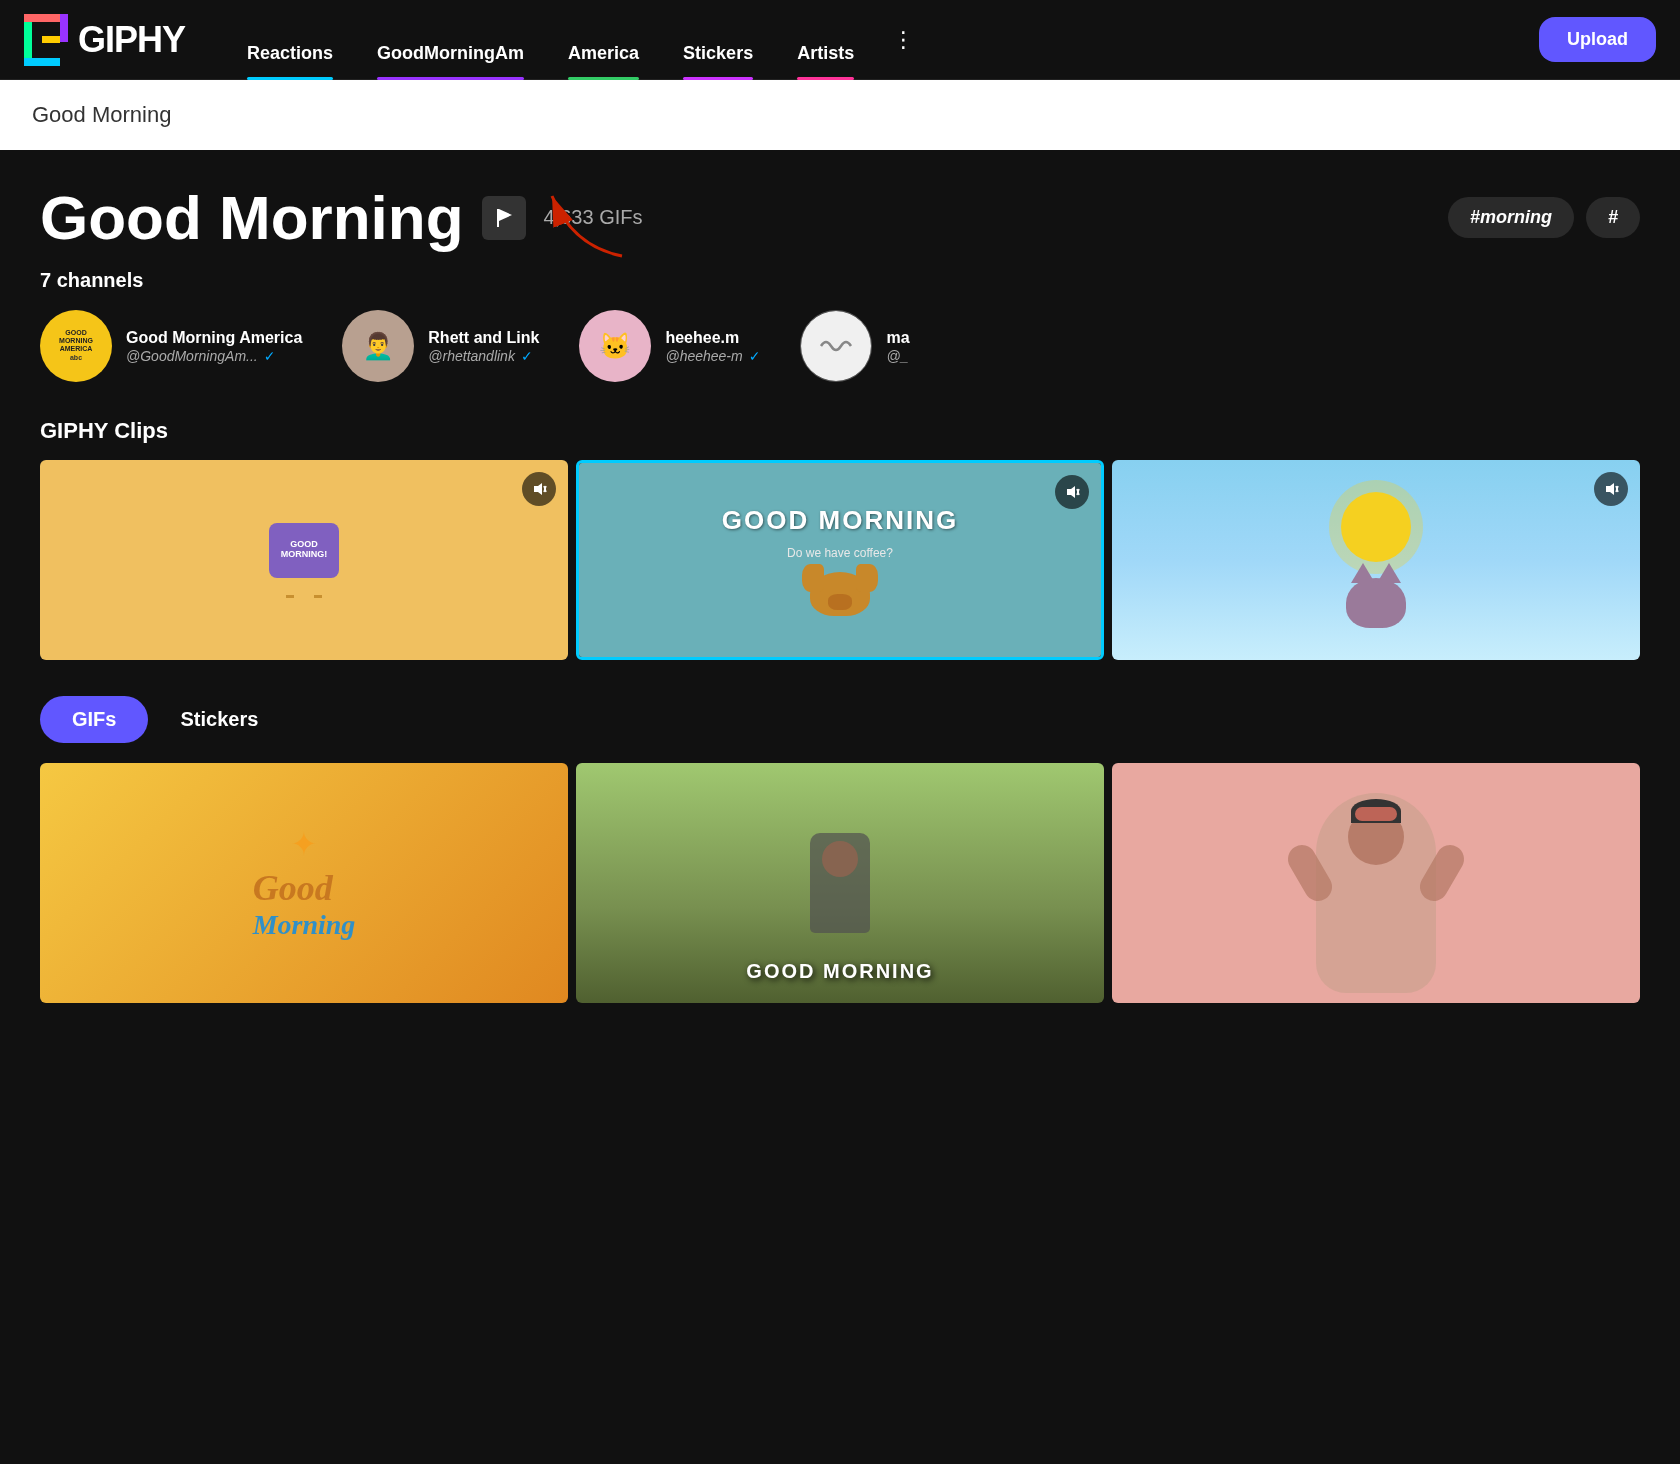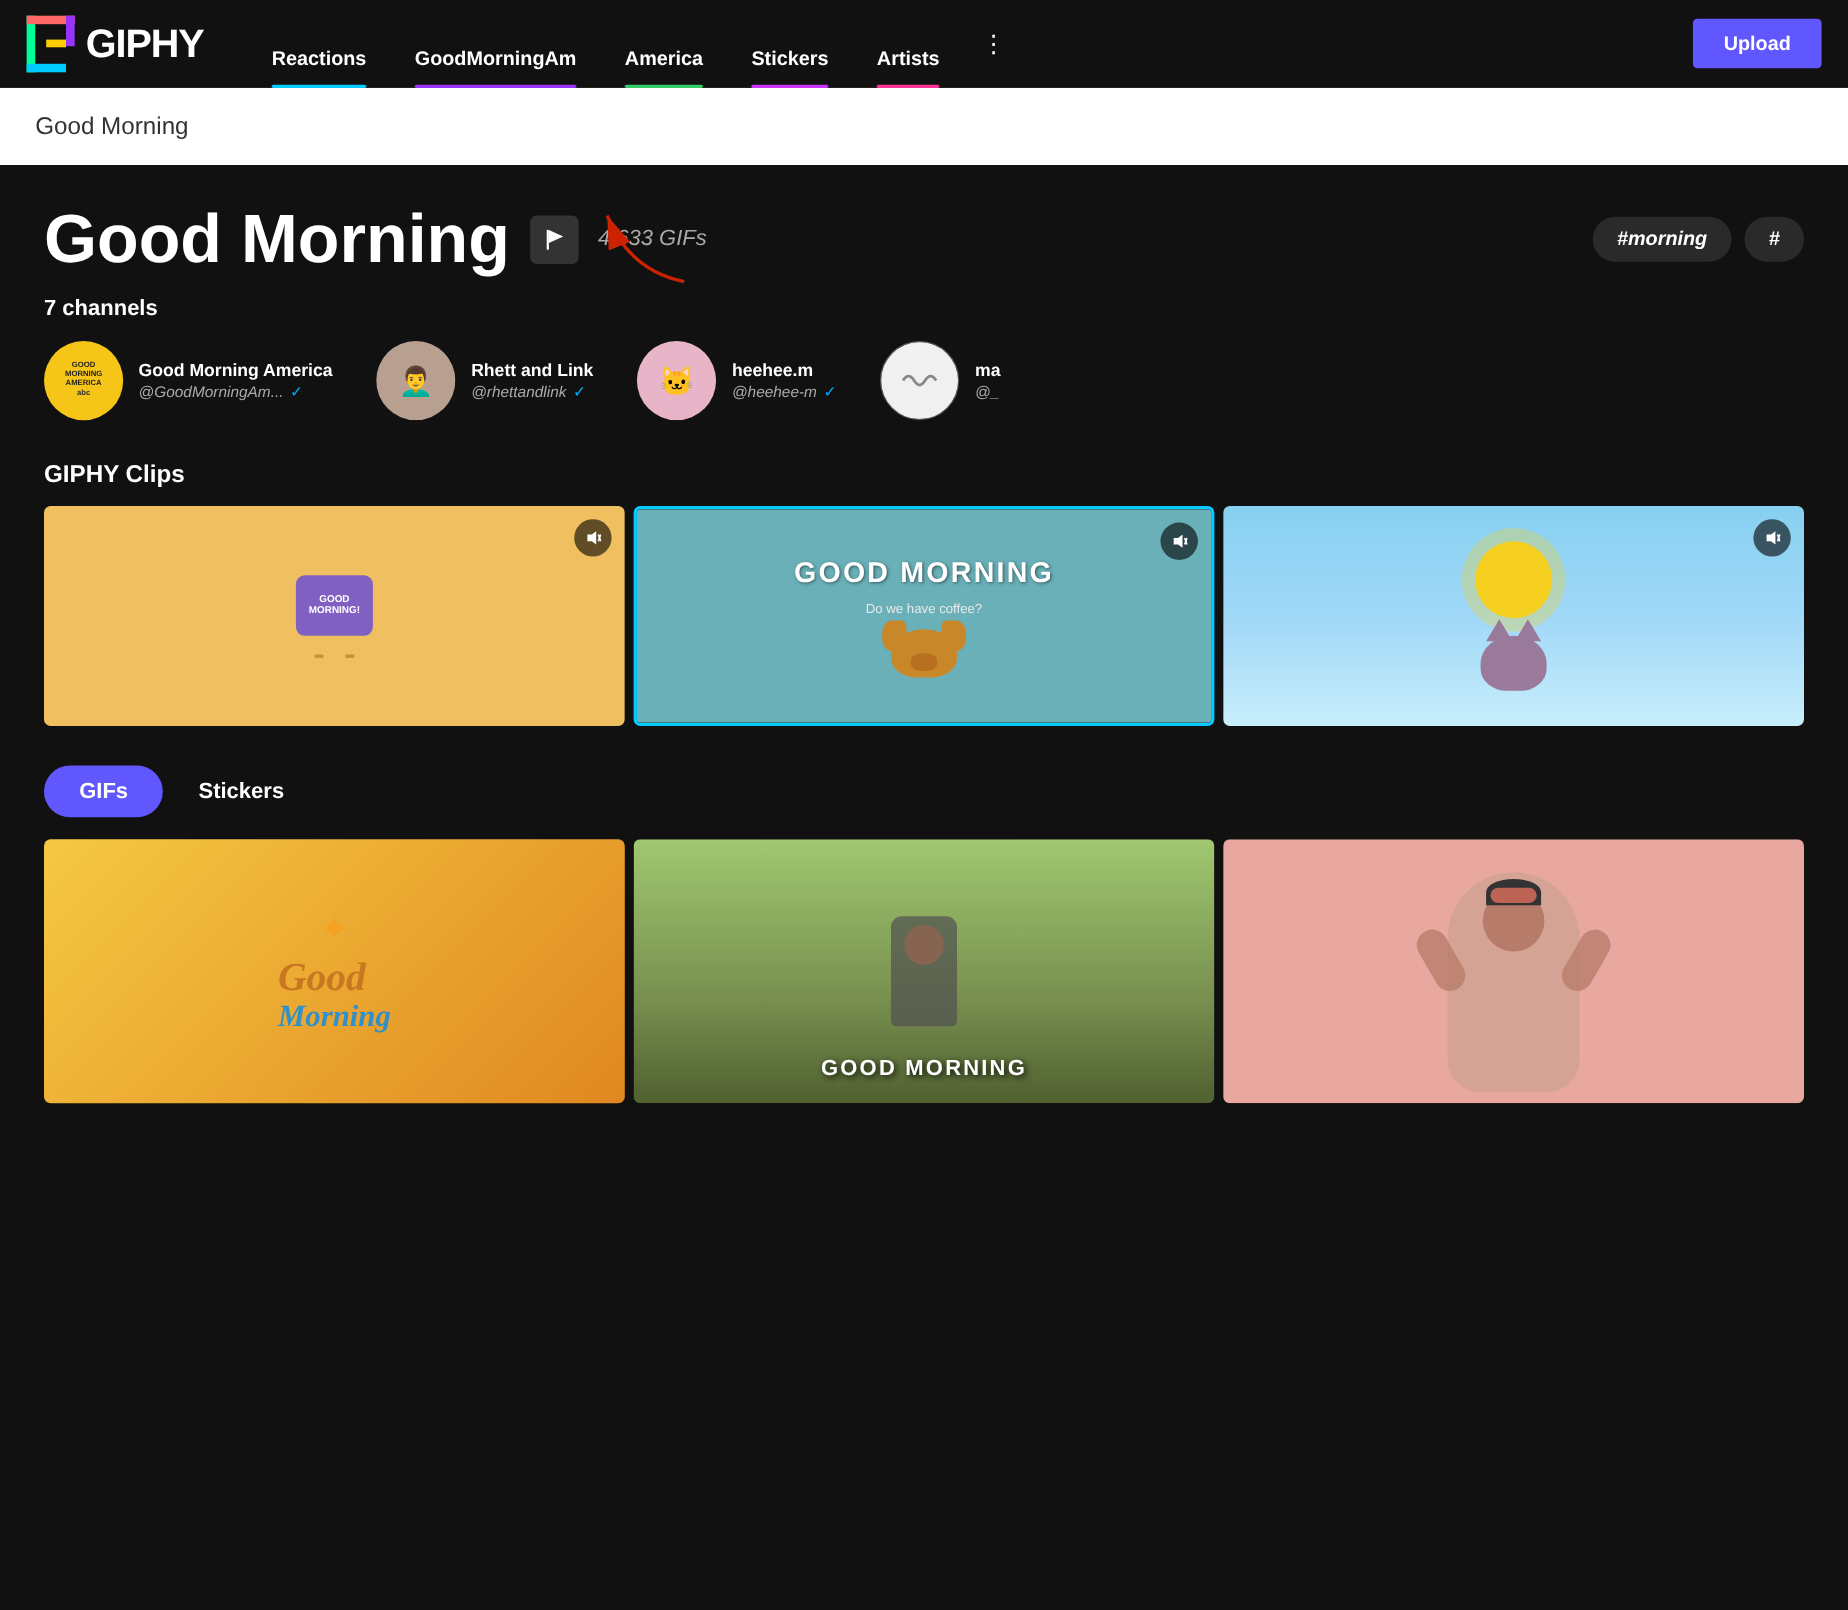--- a/index.html
+++ b/index.html
@@ -80,21 +80,21 @@
     .nav-right {
       display: flex;
       align-items: center;
       gap: 12px;
       margin-left: auto;
     }
     .btn-upload {
       background: #6157ff;
       color: #fff;
       border: none;
-      border-radius: 4px;
+      border-radius: 16px;
       font-size: 18px;
       font-weight: 700;
       padding: 12px 28px;
       cursor: pointer;
     }
 
     
     .search-bar-wrapper {
       background: #fff;
       padding: 22px 32px;
@@ -140,21 +140,20 @@
       align-items: center;
       justify-content: center;
       cursor: pointer;
       margin-right: 18px;
       position: relative;
     }
     .gif-count {
       font-size: 20px;
       color: #aaa;
       font-weight: 500;
-      font-style: italic;
     }
 
     
     .arrow-annotation {
       position: relative;
       display: inline-block;
     }
     .red-arrow {
       position: absolute;
       top: -10px;

